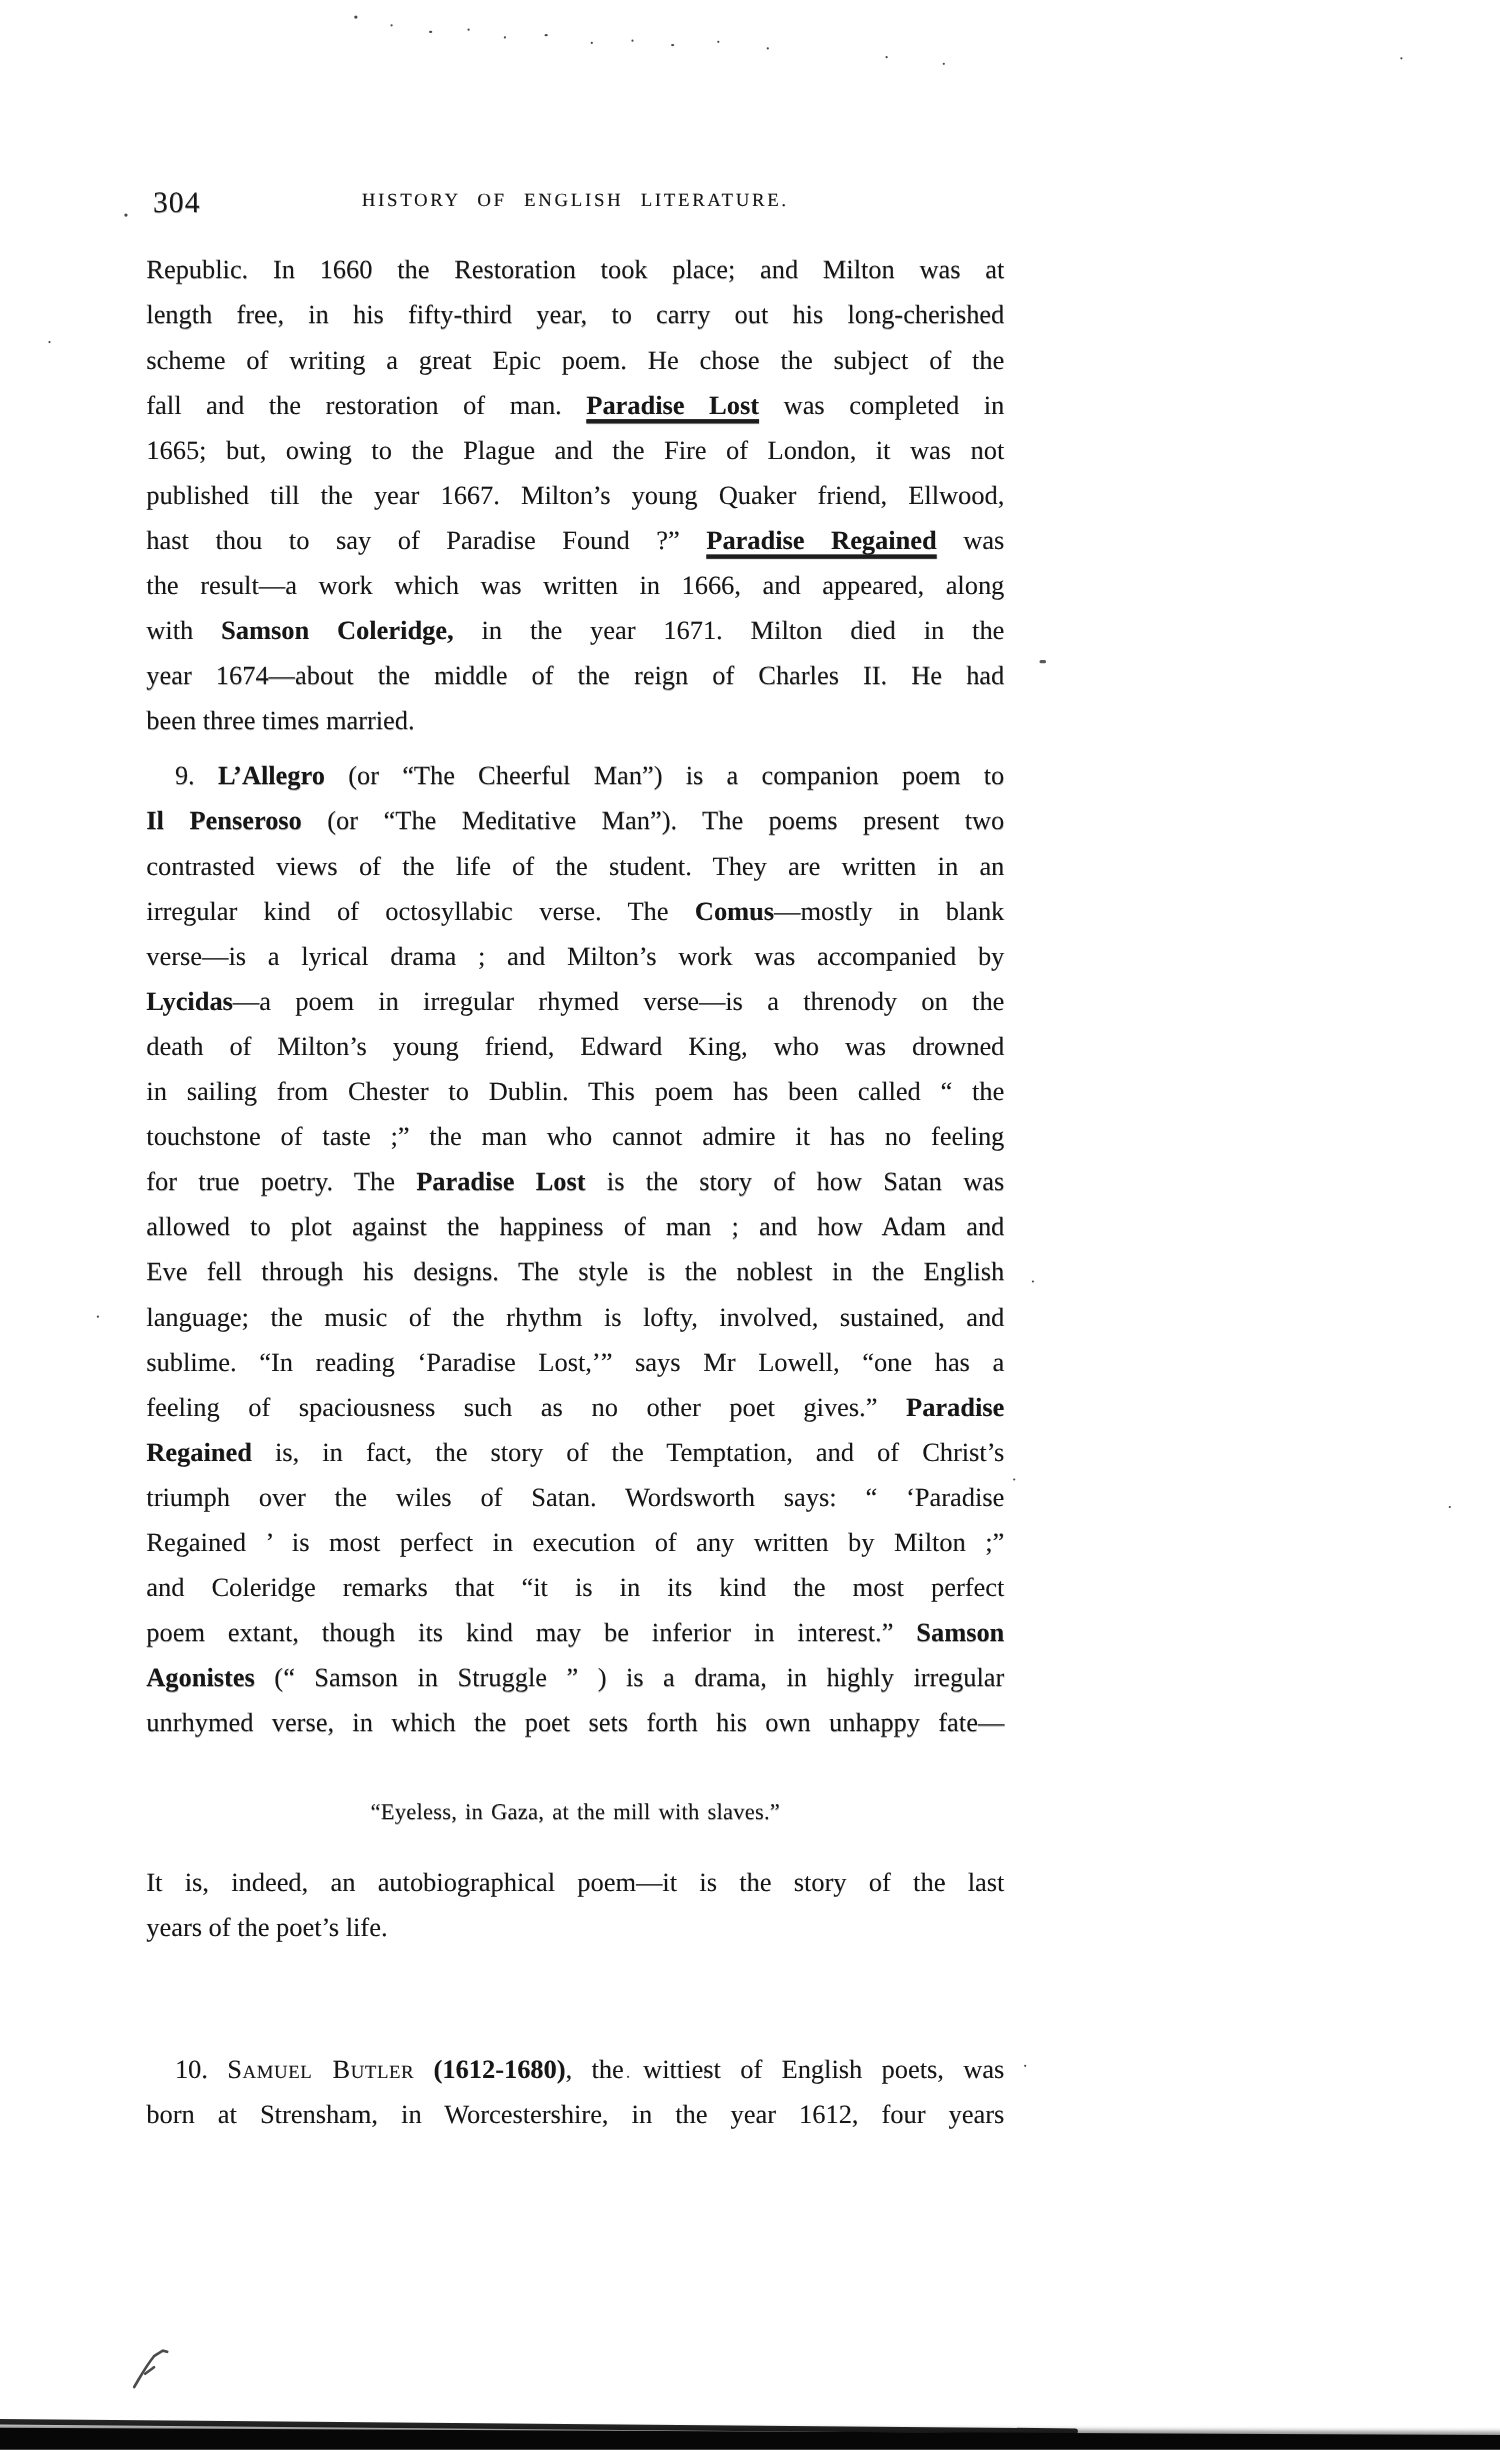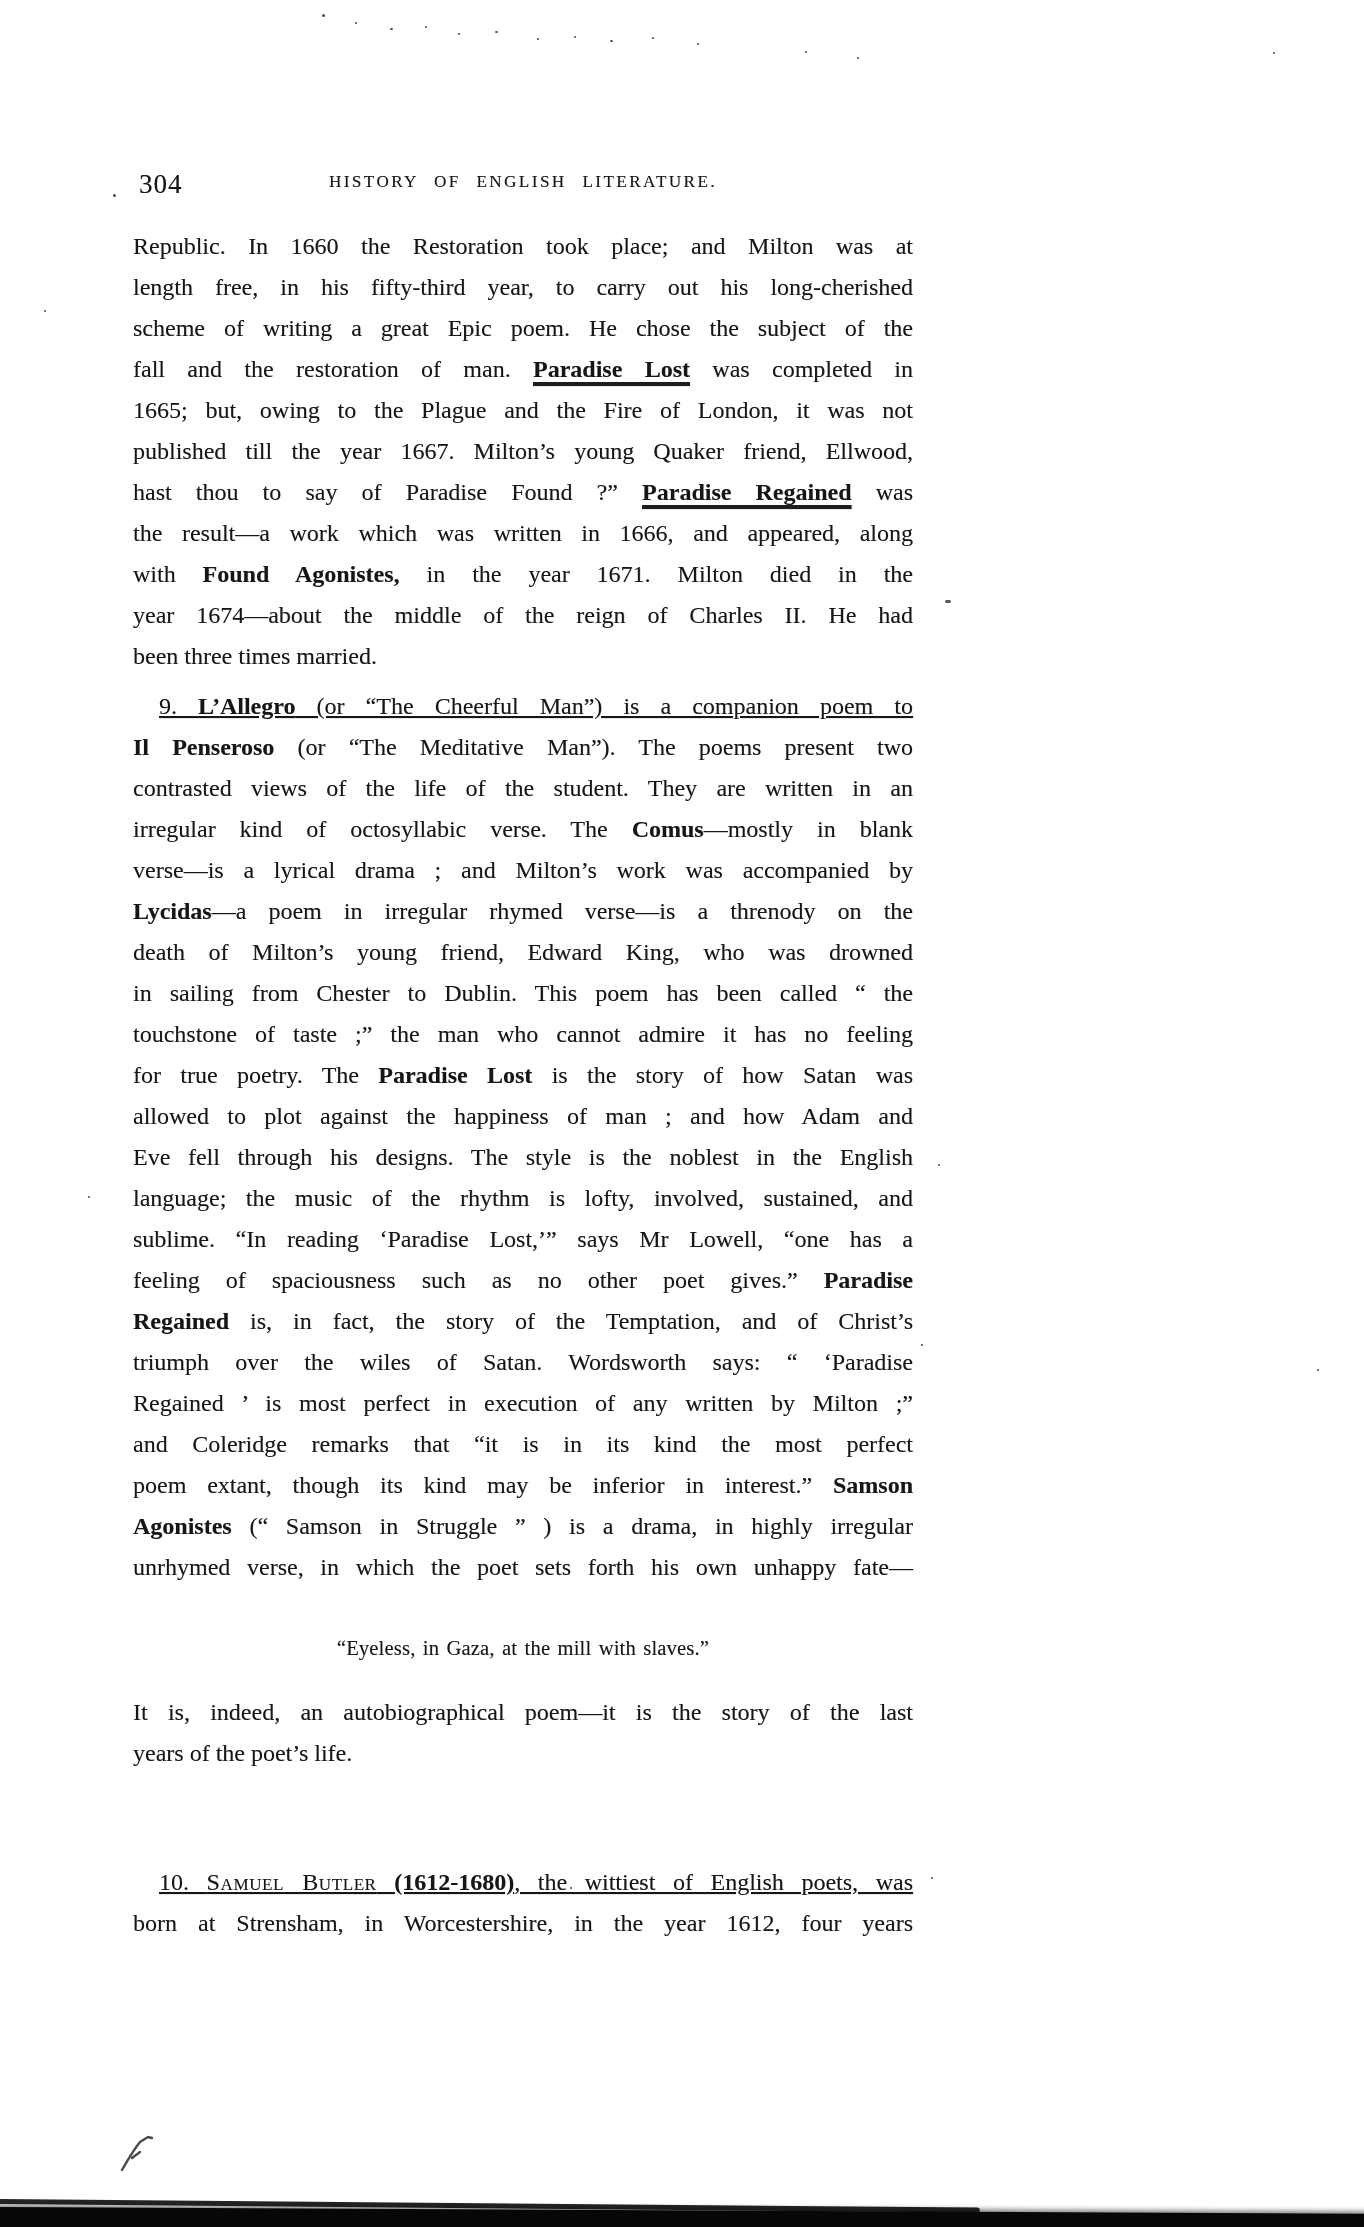--- a/index.html
+++ b/index.html
@@ -23,21 +23,21 @@
   }
   
   .body-text{
     position:absolute;left:133px;top:226px;width:780px;
     font-size:24px;line-height:41px;
     text-shadow:0.3px 0.3px 0 rgba(20,20,20,.35);
   }
   .para{margin:0;}
   .line{text-align:justify;text-align-last:justify;text-justify:inter-word;}
   .line.last{text-align-last:left;}
-  .para.indent .line:first-child{text-indent:26px;text-decoration:underline;}
+  .para.indent .line:first-child{text-indent:26px;}
   .seg{}
   .bold{font-weight:bold;}
   .pen{
     font-weight:bold;
     text-decoration:underline;
     text-decoration-thickness:3.5px;
     text-underline-offset:5px;
     text-decoration-skip-ink:none;
     text-decoration-color:#1d1d1d;
   }
@@ -76,21 +76,21 @@
   <div class="body-text" data-name="text-body">
       <div class="para" data-name="para-milton-epics">
         <div class="line" data-name="text-line"><span class="seg" data-name="text-segment">Republic.  In 1660 the Restoration took place; and Milton was at</span></div>
         <div class="line" data-name="text-line"><span class="seg" data-name="text-segment">length free, in his fifty-third year, to carry out his long-cherished</span></div>
         <div class="line" data-name="text-line"><span class="seg" data-name="text-segment">scheme of writing a great Epic poem.  He chose the subject of the</span></div>
         <div class="line" data-name="text-line"><span class="seg" data-name="text-segment">fall and the restoration of man.  </span><span class="seg pen" data-name="pen-underlined-title">Paradise Lost</span><span class="seg" data-name="text-segment"> was completed in</span></div>
         <div class="line" data-name="text-line"><span class="seg" data-name="text-segment">1665; but, owing to the Plague and the Fire of London, it was not</span></div>
         <div class="line" data-name="text-line"><span class="seg" data-name="text-segment">published till the year 1667.  Milton’s young Quaker friend, Ellwood,</span></div>
         <div class="line" data-name="text-line"><span class="seg" data-name="text-segment">hast thou to say of Paradise Found ?”  </span><span class="seg pen" data-name="pen-underlined-title">Paradise Regained</span><span class="seg" data-name="text-segment"> was</span></div>
         <div class="line" data-name="text-line"><span class="seg" data-name="text-segment">the result—a work which was written in 1666, and appeared, along</span></div>
-        <div class="line" data-name="text-line"><span class="seg" data-name="text-segment">with </span><span class="seg bold" data-name="work-title">Found Agonistes,</span><span class="seg" data-name="text-segment"> in the year 1671.  Milton died in the</span></div>
+        <div class="line" data-name="text-line"><span class="seg" data-name="text-segment">with </span><span class="seg bold" data-name="work-title">Samson Coleridge,</span><span class="seg" data-name="text-segment"> in the year 1671.  Milton died in the</span></div>
         <div class="line" data-name="text-line"><span class="seg" data-name="text-segment">year 1674—about the middle of the reign of Charles II.  He had</span></div>
         <div class="line last" data-name="text-line"><span class="seg" data-name="text-segment">been three times married.</span></div>
       </div>
       <div class="para indent" data-name="para-allegro-works">
         <div class="line" data-name="text-line"><span class="seg" data-name="text-segment">9. </span><span class="seg bold" data-name="work-title">L’Allegro</span><span class="seg" data-name="text-segment"> (or “The Cheerful Man”) is a companion poem to</span></div>
         <div class="line" data-name="text-line"><span class="seg bold" data-name="work-title">Il Penseroso</span><span class="seg" data-name="text-segment"> (or “The Meditative Man”).  The poems present two</span></div>
         <div class="line" data-name="text-line"><span class="seg" data-name="text-segment">contrasted views of the life of the student.  They are written in an</span></div>
         <div class="line" data-name="text-line"><span class="seg" data-name="text-segment">irregular kind of octosyllabic verse.  The </span><span class="seg bold" data-name="work-title">Comus</span><span class="seg" data-name="text-segment">—mostly in blank</span></div>
         <div class="line" data-name="text-line"><span class="seg" data-name="text-segment">verse—is a lyrical drama ; and Milton’s work was accompanied by</span></div>
         <div class="line" data-name="text-line"><span class="seg bold" data-name="work-title">Lycidas</span><span class="seg" data-name="text-segment">—a poem in irregular rhymed verse—is a threnody on the</span></div>

